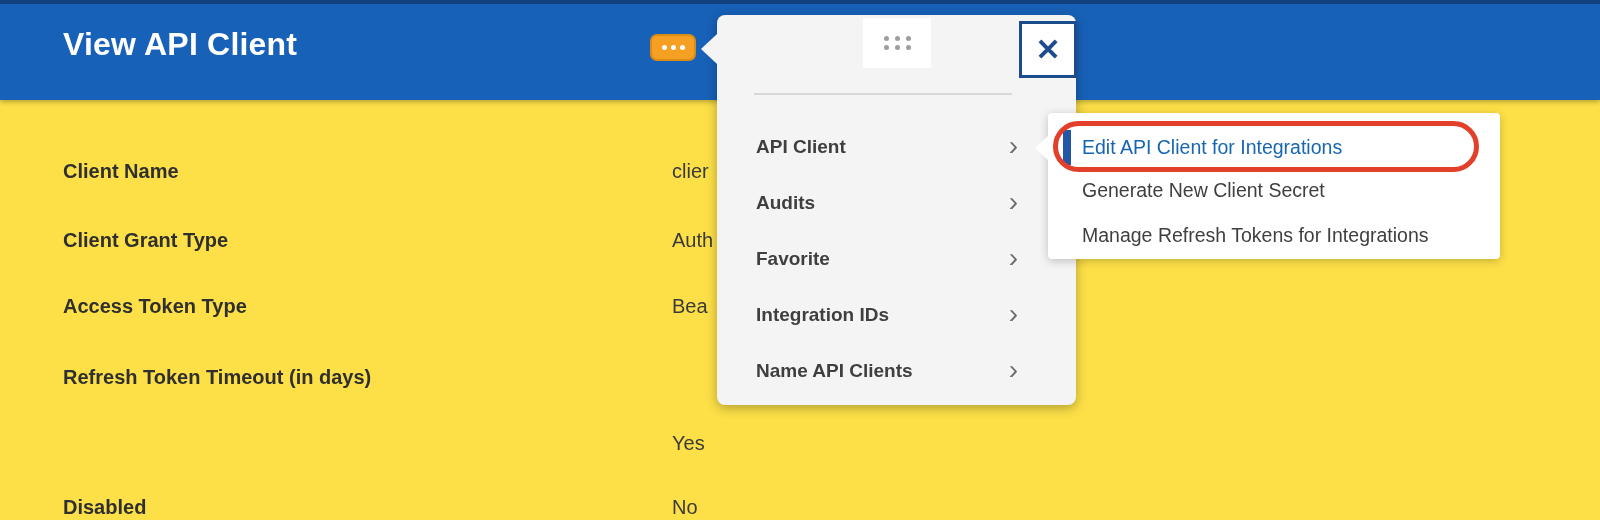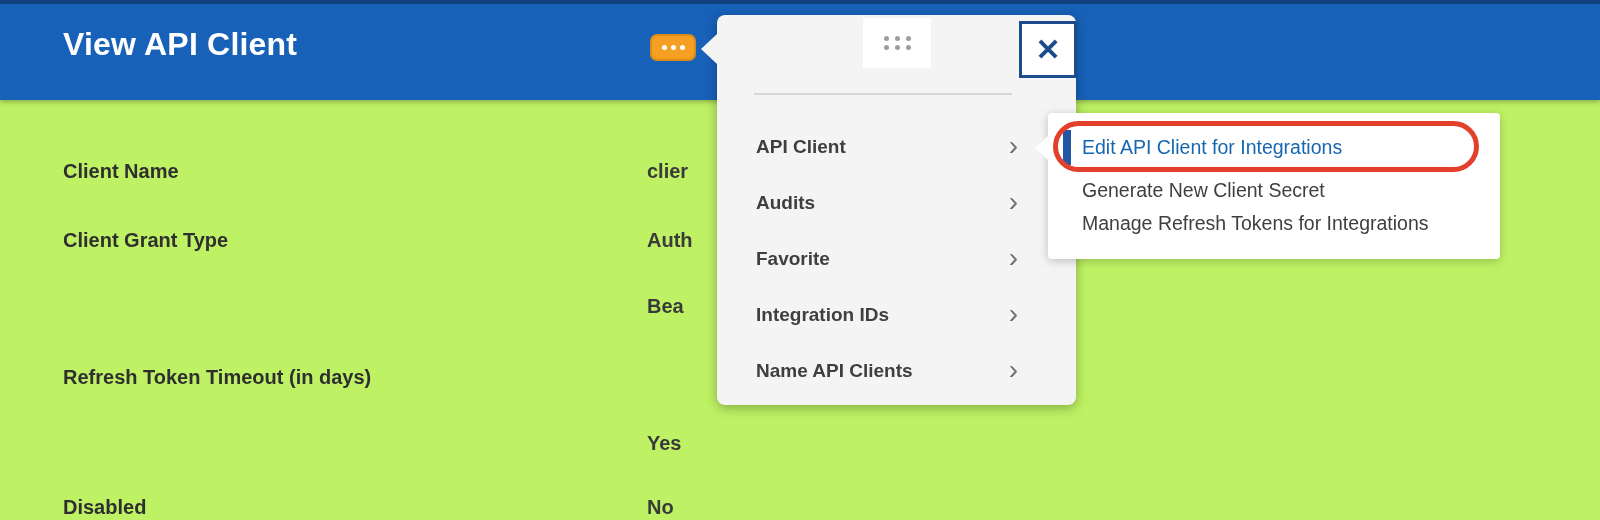--- a/index.html
+++ b/index.html
@@ -1,37 +1,37 @@
 <!DOCTYPE html>
 <html style="--blue: #1761B8; --topline: #12417F; --panelbg: #F4F4F4; --orange: #F5A023; --orangedark: #DB8C15; --red: #E2402B; --link: #1766B1; --navy: #1C4C8C; --barblue: #2357A5;"><head>
 <meta charset="utf-8">
 <style>
   * { margin:0; padding:0; box-sizing:border-box; }
   html,body { background:#fff; }
   body { font-family:"Liberation Sans","DejaVu Sans",sans-serif; }
-  .stage{ position:relative; width:1600px; height:520px; overflow:hidden; background:#bef264; }
+  .stage{ position:relative; width:1600px; height:520px; overflow:hidden; background:#fde047; }
 
   
   .topline{ position:absolute; left:0; top:0; width:1600px; height:4px; background:var(--topline); z-index:3; }
 
   
   .appbar{ position:absolute; left:0; top:0; width:1600px; height:100px; background:var(--blue);
            box-shadow:0 2px 5px rgba(0,0,0,.28); z-index:2; }
   .appbar h1{ position:absolute; left:63px; top:26px; color:#fff; font-size:32px; font-weight:700; letter-spacing:.2px; }
   .instance{ position:absolute; left:392px; top:34px; color:#f2f6fc; font-size:22px; font-weight:400; }
   .rel-actions{ position:absolute; left:650px; top:34px; width:46px; height:27px; background:var(--orange);
                 border:2px solid var(--orangedark); border-radius:7px; cursor:pointer;
                 display:flex; align-items:center; justify-content:center; gap:4px; }
   .rel-actions .dot{ width:5px; height:5px; border-radius:50%; background:#fff; }
 
   
   .fields{ position:absolute; left:0; top:0; width:1600px; height:520px; z-index:1;padding-left:37px; }
   .row{ position:absolute; left:0; width:1600px; height:26px; }
   .lab{ position:absolute; left:63px; top:0; font-size:20px; font-weight:700; color:#2f2f2f; line-height:26px; }
-  .val{ position:absolute; left:647px; top:0; font-size:20px; font-weight:700; color:#3a3a3a; line-height:26px; white-space:nowrap; }
+  .val{ position:absolute; left:672px; top:0; font-size:20px; font-weight:400; color:#3a3a3a; line-height:26px; white-space:nowrap; }
 
   
   .panel{ position:absolute; left:717px; top:15px; width:359px; height:390px; background:var(--panelbg);
           border-radius:8px; box-shadow:0 3px 12px rgba(0,0,0,.30); z-index:5; }
   .panel-arrow{ position:absolute; left:-16px; top:19px; width:0; height:0;
                 border-top:15px solid transparent; border-bottom:15px solid transparent;
                 border-right:16px solid var(--panelbg); }
   .drag{ position:absolute; left:146px; top:3px; width:68px; height:50px; background:#fff;
          display:flex; align-items:center; justify-content:center; cursor:grab; }
   .drag .grid{ display:grid; grid-template-columns:repeat(3,5px); gap:4px 6px; }
@@ -81,20 +81,21 @@
   <main class="fields">
     <div class="row" style="top:158px">
       <div class="lab">Client Name</div>
       <div class="val">clier</div>
     </div>
     <div class="row" style="top:227px">
       <div class="lab">Client Grant Type</div>
       <div class="val">Auth</div>
     </div>
     <div class="row" style="top:293px">
+      <div class="lab">Access Token Type</div>
       <div class="val">Bea</div>
     </div>
     <div class="row" style="top:364px">
       <div class="lab">Refresh Token Timeout (in days)</div>
       <div class="val"></div>
     </div>
     <div class="row" style="top:430px">
       <div class="val">Yes</div>
     </div>
     <div class="row" style="top:494px">
@@ -145,20 +146,20 @@
 
   <div class="submenu">
     <span class="submenu-arrow"></span>
     <div class="smi active" style="top:12px">
       <span class="bar"></span>
       <span class="lbl">Edit API Client for Integrations</span>
     </div>
     <div class="smi" style="top:55px">
       <span class="lbl">Generate New Client Secret</span>
     </div>
-    <div class="smi" style="top:88px">
+    <div class="smi" style="top:100px">
       <span class="lbl">Manage Refresh Tokens for Integrations</span>
     </div>
   </div>
 
   <div class="annotation"></div>
 
 </div>
 
 </body></html>

